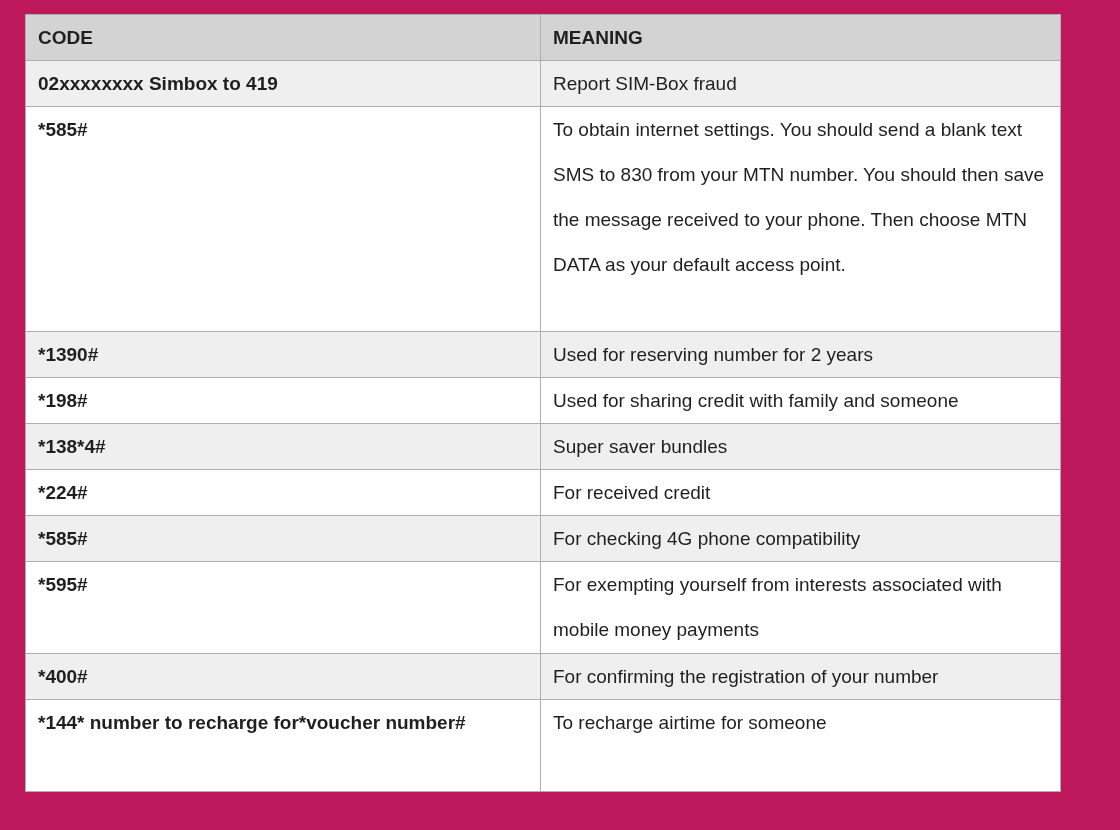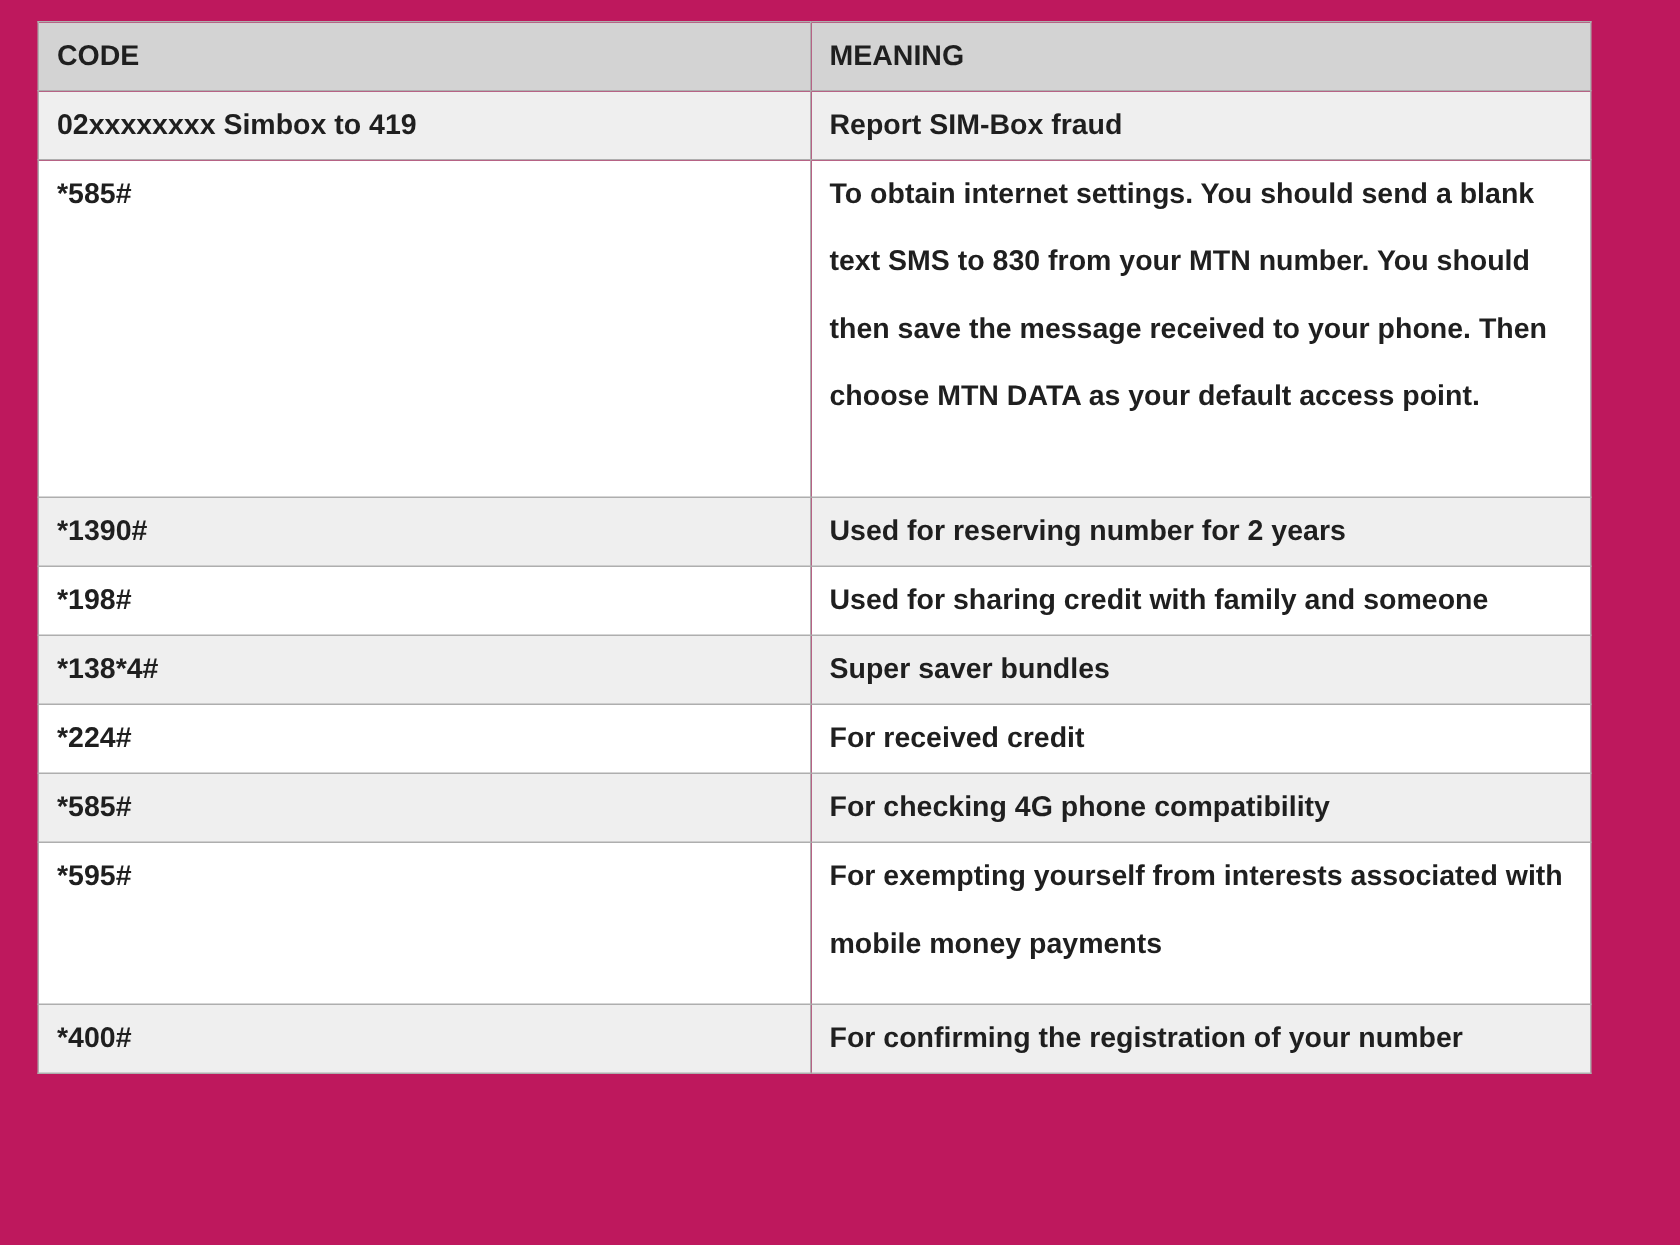--- a/index.html
+++ b/index.html
@@ -31,35 +31,34 @@
   table.ussd td {
     border: 1px solid #aeaeae;
     vertical-align: top;
     text-align: left;
     font-size: 19px;
     line-height: 45px;
     color: #1f1f1f;
     padding: 0 14px 0 12px;
     overflow: hidden;
     word-wrap: break-word;
-    font-weight: bold;
   }
   table.ussd th {
     background: #d3d3d3;
     font-weight: bold;
     height: 45px;
   }
   table.ussd td.code {
     font-weight: bold;
     padding-right: 72px; 
   }
   tr.band td { background: #efefef; }
   tr.plain td { background: #ffffff; }
   tr.h1 { height: 46px; }
-  tr.h2 { height: 108px; }
+  tr.h2 { height: 92px; }
   tr.h5 { height: 225px; }
 </style>
 </head>
 <body>
 
 <div class="page">
   <table class="ussd">
     <colgroup>
       <col class="c-code">
       <col class="c-mean">
@@ -100,15 +99,19 @@
         <td class="mean">For checking 4G phone compatibility</td>
       </tr>
       <tr class="plain h2">
         <td class="code">*595#</td>
         <td class="mean">For exempting yourself from interests associated with mobile money payments</td>
       </tr>
       <tr class="band h1">
         <td class="code">*400#</td>
         <td class="mean">For confirming the registration of your number</td>
       </tr>
+      <tr class="plain h2">
+        <td class="code">*144* number to recharge for*voucher number#</td>
+        <td class="mean">To recharge airtime for someone</td>
+      </tr>
     </tbody>
   </table>
 </div>
 
 </body></html>

